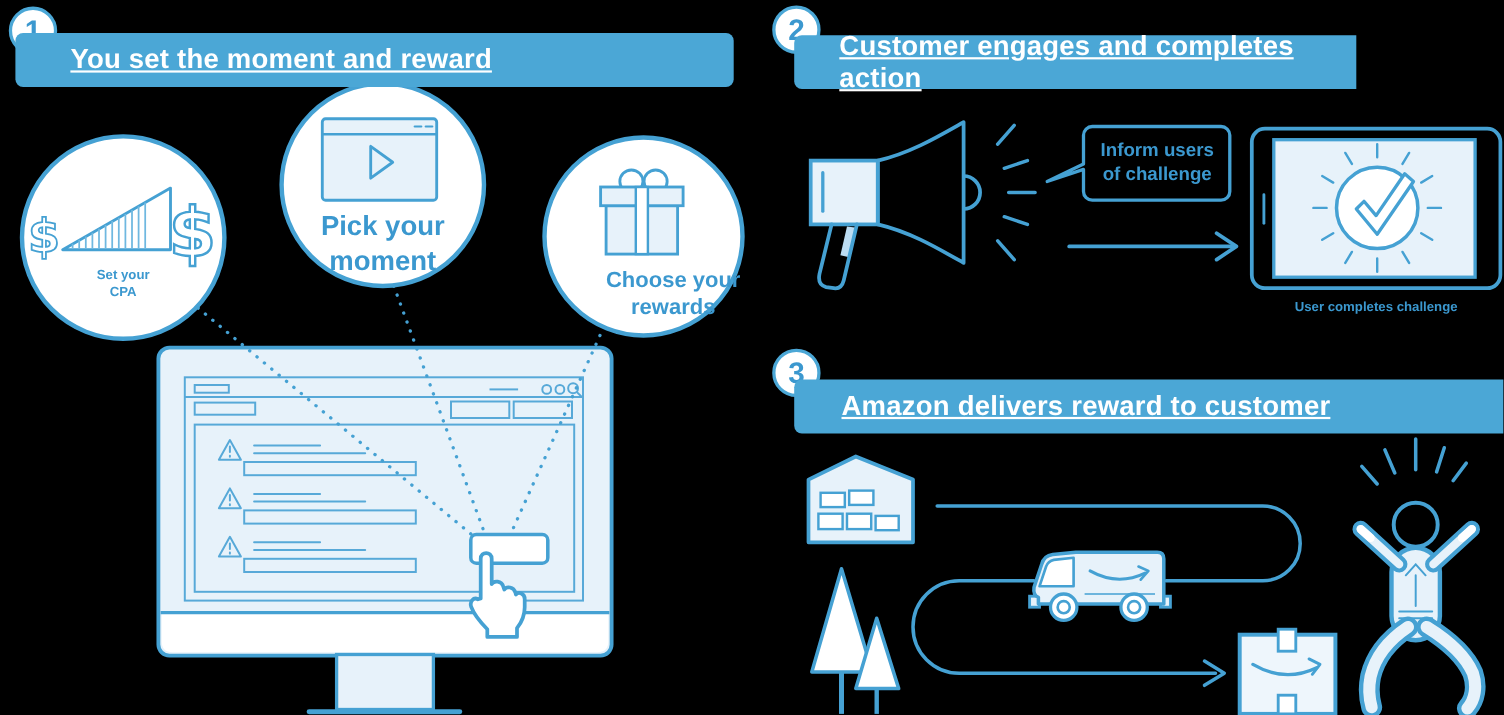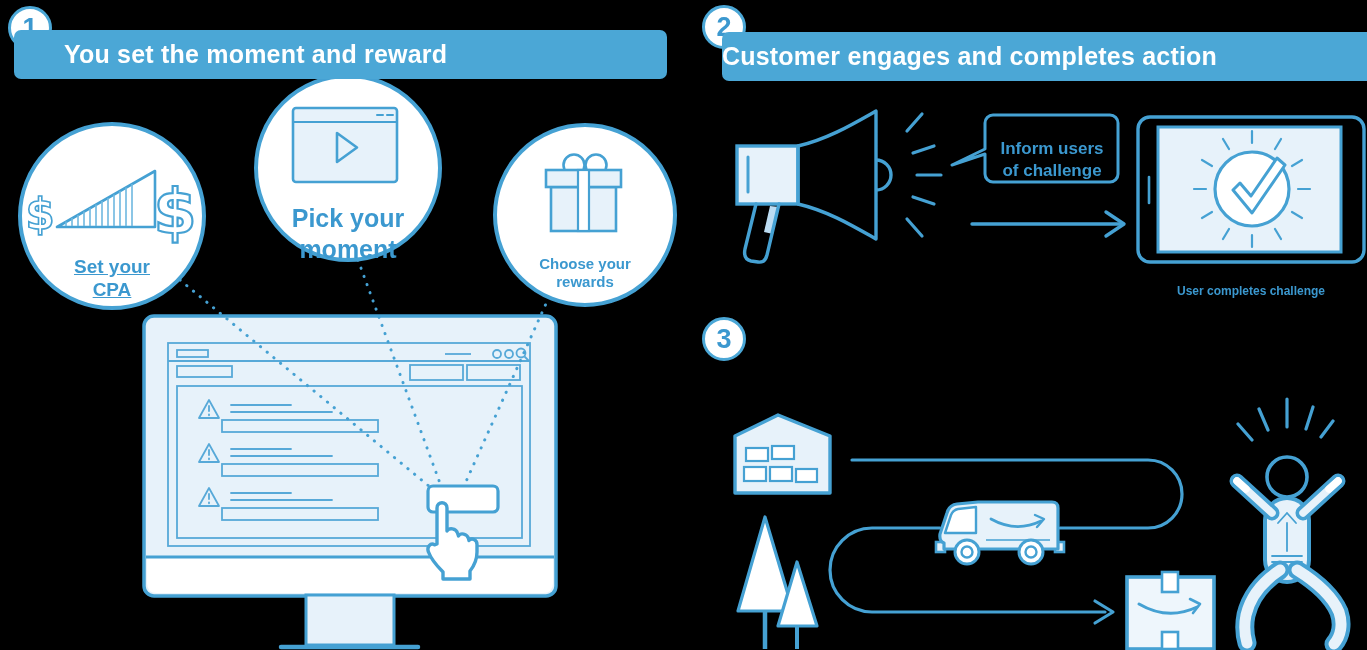--- a/index.html
+++ b/index.html
@@ -1,29 +1,29 @@
 <!DOCTYPE html>
 <html><head>
 <meta charset="utf-8">
 <style>
   html,body{margin:0;padding:0;background:#000;}
   #canvas{position:relative;width:1367px;height:650px;background:#000;overflow:hidden;
           font-family:"Liberation Sans",sans-serif;}
   #art{position:absolute;left:0;top:0;}
   .banner{position:absolute;height:49px;background:#4ba7d6;border-radius:7px;color:#fff;
-          font-weight:bold;font-size:25px;display:flex;align-items:center;letter-spacing:.2px;}
+          font-weight:bold;font-size:25px;display:flex;align-items:center;letter-spacing:.2px;text-decoration:underline;}
   .banner.flush-right{border-top-right-radius:0;border-bottom-right-radius:0;}
   .badge{position:absolute;width:44px;height:44px;border-radius:50%;background:#fff;
          border:3px solid #4ba7d6;box-sizing:border-box;color:#3b98cf;font-weight:bold;
          font-size:27px;display:flex;align-items:center;justify-content:center;}
   .lbl{position:absolute;color:#3b98cf;font-weight:bold;text-align:center;
-       white-space:pre-line;line-height:1.22;margin-top:12px;}
-  .lbl.circleA{left:32px;top:243px;width:160px;font-size:19px;text-decoration:underline;}
+       white-space:pre-line;line-height:1.22;}
+  .lbl.circleA{left:32px;top:243px;width:160px;font-size:12px;}
   .lbl.circleB{left:268px;top:191px;width:160px;font-size:25px;}
-  .lbl.circleC{left:505px;top:243px;width:160px;font-size:15px;}
+  .lbl.circleC{left:532px;top:243px;width:160px;font-size:20px;}
   .lbl.bubble{left:989px;top:126px;width:126px;font-size:17px;line-height:1.3;}
   .lbl.caption{left:1134px;top:272px;width:234px;font-size:12px;}
 </style>
 </head>
 <body>
 
 <div id="canvas">
 
   <svg id="art" width="1367" height="650" viewBox="0 0 1367 650">
     <defs>
@@ -203,26 +203,29 @@
   <div class="badge" style="left:8px;top:6px;">
     <span>1</span>
   </div>
   <div class="banner" style="left:14px;top:30px;width:653px;padding-left:50px;box-sizing:border-box;">
     <span>You set the moment and reward</span>
   </div>
 
   <div class="badge" style="left:702px;top:5px;">
     <span>2</span>
   </div>
-  <div class="banner flush-right" style="left:722px;top:32px;width:645px;box-sizing:border-box;">
+  <div class="banner flush-right" style="left:722px;top:32px;width:511px;padding-left:41px;box-sizing:border-box;">
     <span>Customer engages and completes action</span>
   </div>
 
   <div class="badge" style="left:702px;top:317px;">
     <span>3</span>
+  </div>
+  <div class="banner flush-right" style="left:722px;top:345px;width:645px;padding-left:43px;box-sizing:border-box;">
+    <span>Amazon delivers reward to customer</span>
   </div>
 
   <div class="lbl circleA">Set your
 CPA</div>
   <div class="lbl circleB">Pick your
 moment</div>
   <div class="lbl circleC">Choose your
 rewards</div>
 
   <div class="lbl bubble">Inform users

